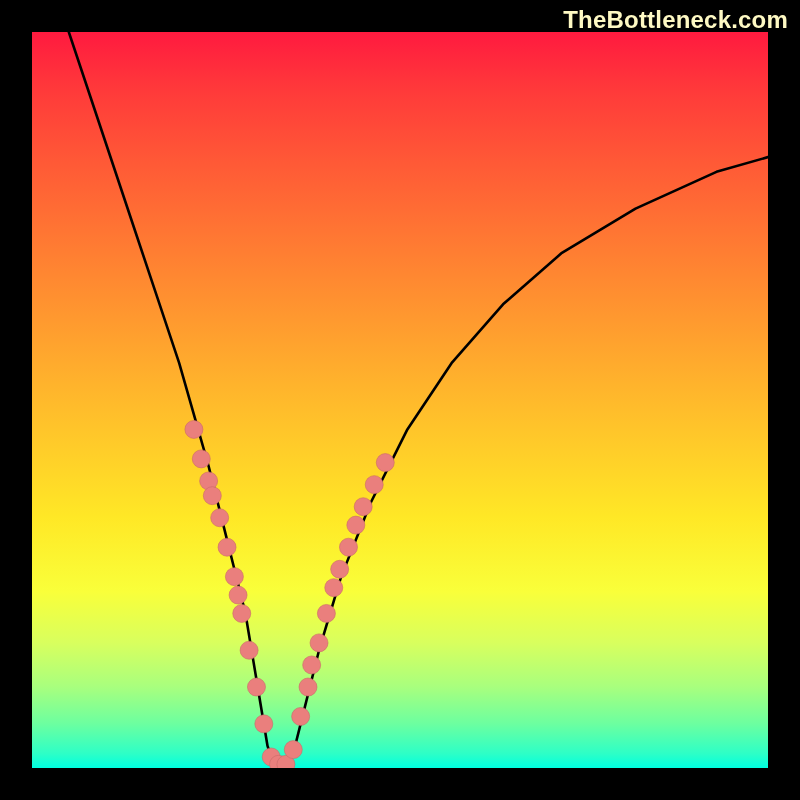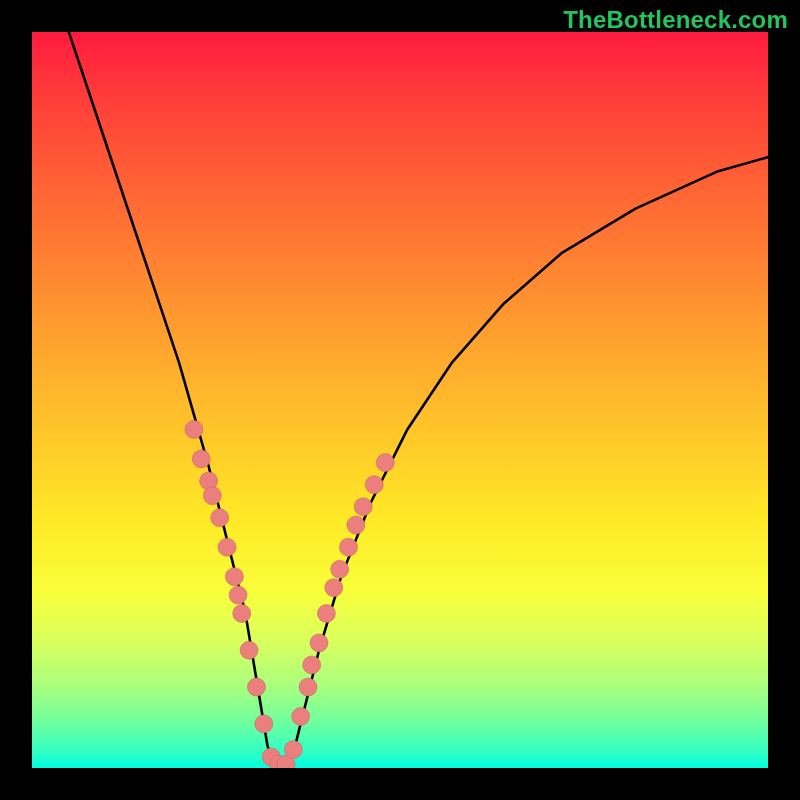--- a/index.html
+++ b/index.html
@@ -37,21 +37,21 @@
       #a8ff7e 89%,
       #6cffa0 94%,
       #2effc6 98%,
       #00ffe0 100%
     );
   }
   .watermark {
     position: absolute;
     top: 6px;
     right: 12px;
-    color: #22c55e;
+    color: #fef9c3;
     font-size: 24px;
     font-weight: 600;
     letter-spacing: 0.2px;
     user-select: none;
   }
   svg.curve {
     position: absolute;
     left: 0;
     top: 0;
     width: 736px;

